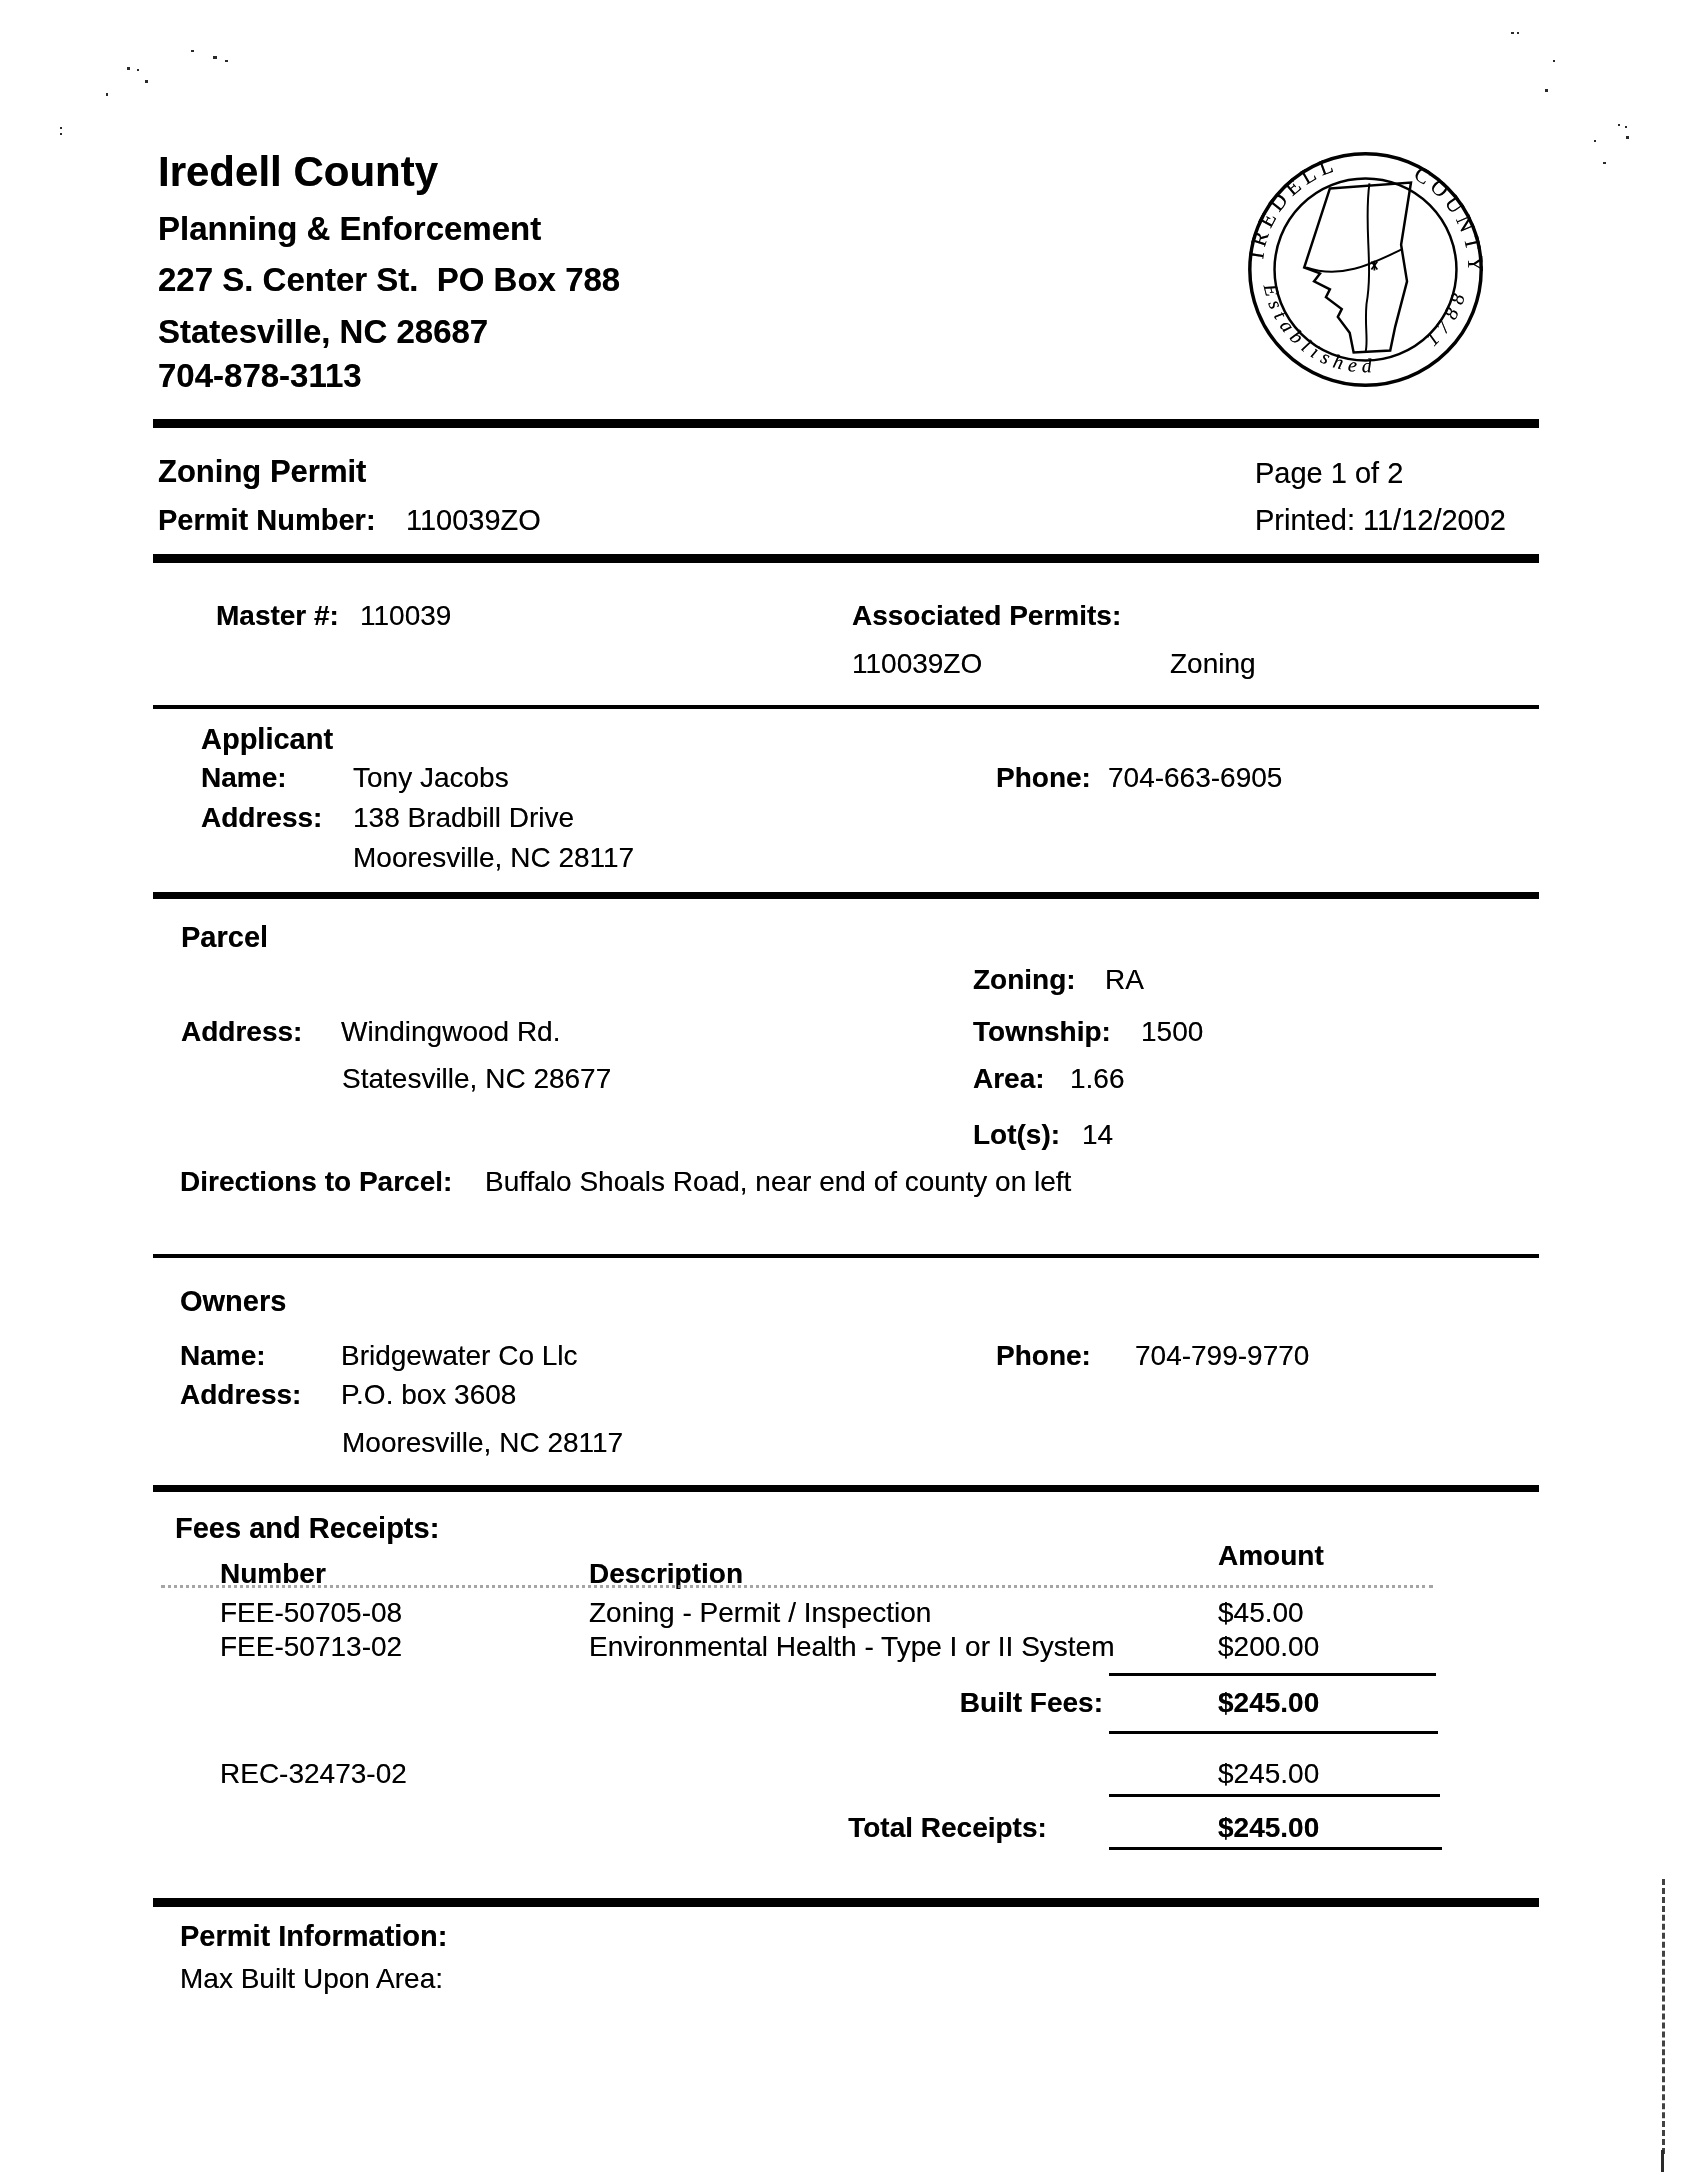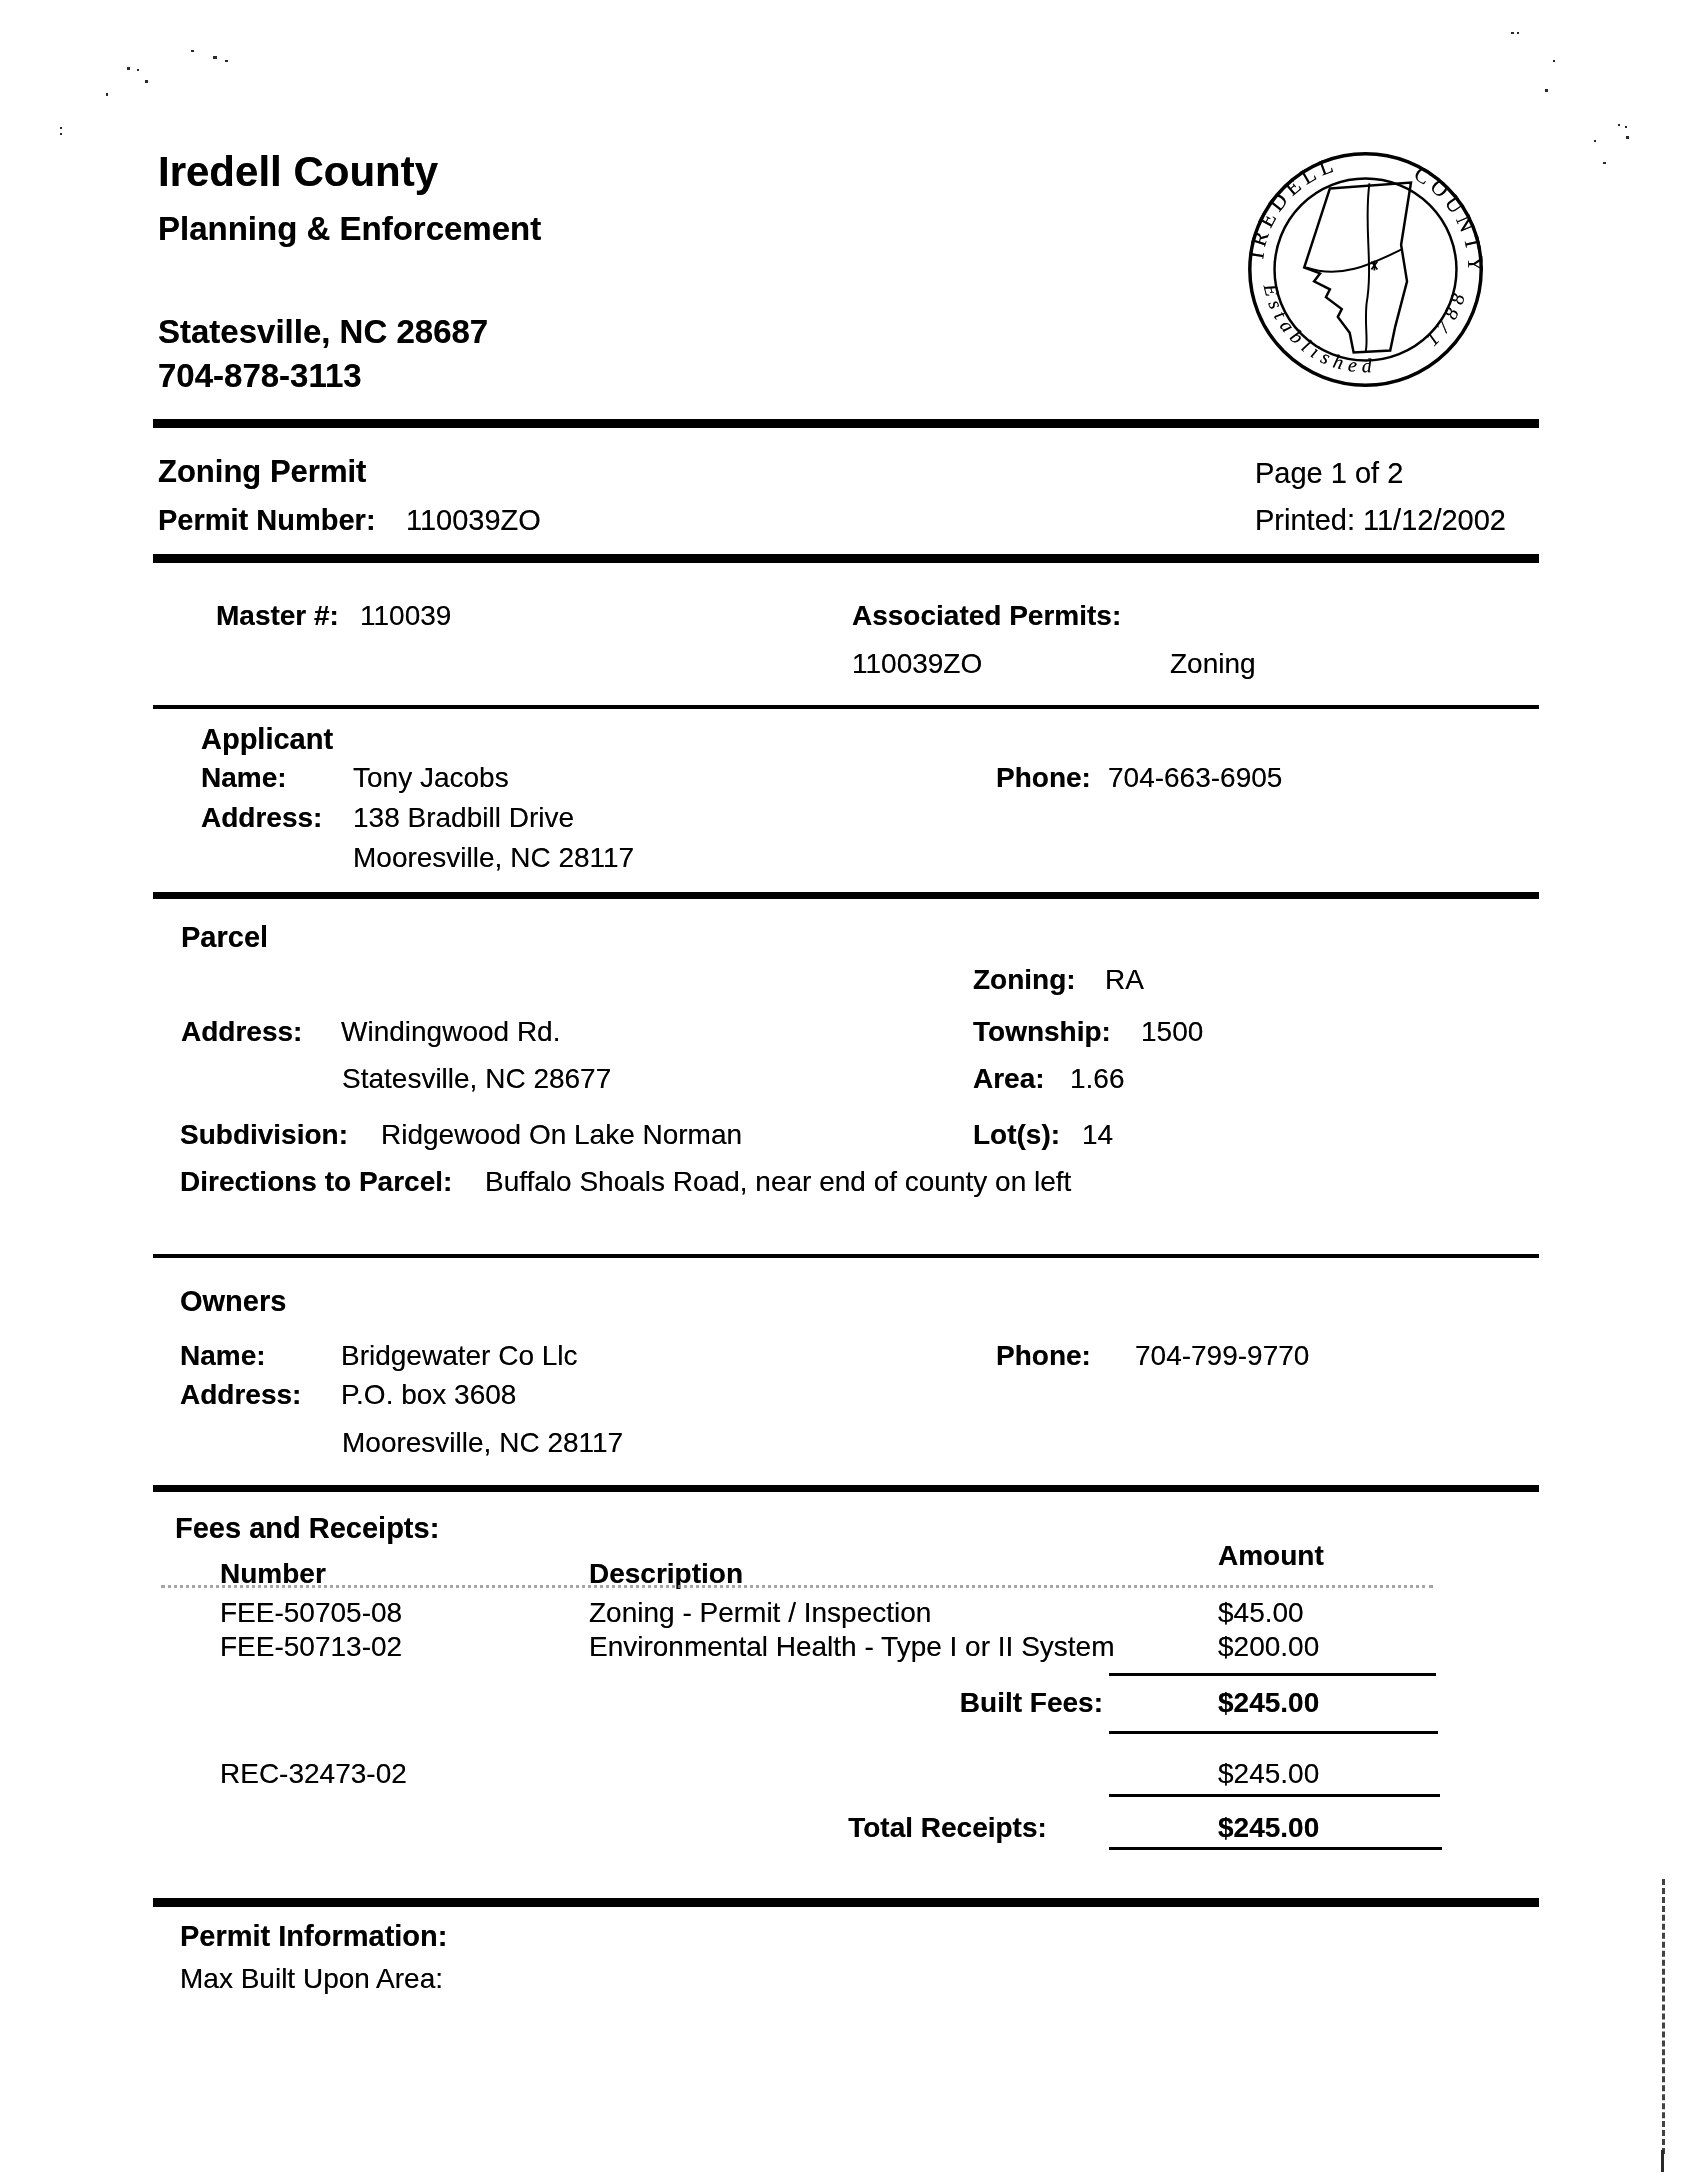--- a/index.html
+++ b/index.html
@@ -48,20 +48,21 @@
   <div class="speck" style="left:1625px;top:126px;width:2px;height:2px"></div>
   <div class="speck" style="left:1626px;top:136px;width:3px;height:3px"></div>
   <div class="speck" style="left:1594px;top:140px;width:2px;height:2px"></div>
   <div class="speck" style="left:1603px;top:162px;width:3px;height:2px"></div>
 
   <div class="edge-dash" style="left:1662px;top:1879px;height:275px"></div>
   <div class="speck" style="left:1661px;top:2150px;width:3px;height:22px"></div>
 
   <div class="abs fs42 b" style="left:158px;top:149px">Iredell County</div>
   <div class="abs fs33 b" style="left:158px;top:211px">Planning &amp; Enforcement</div>
+  <div class="abs fs33 b pre" style="left:158px;top:262px">227 S. Center St.  PO Box 788</div>
   <div class="abs fs33 b" style="left:158px;top:314px">Statesville, NC 28687</div>
   <div class="abs fs33 b" style="left:158px;top:358px">704-878-3113</div>
 
   <svg class="abs" style="left:1233px;top:137px" width="265" height="265" viewBox="-134 -134 268 268">
     <defs>
       <path id="arcTop" d="M -104,0 A 104,104 0 0 1 104,0"></path>
       <path id="arcBottom" d="M -104,0 A 104,104 0 0 0 104,0"></path>
     </defs>
     <circle cx="0" cy="0" r="117" fill="none" stroke="#000" stroke-width="3.5"></circle>
     <circle cx="0" cy="0" r="92" fill="none" stroke="#000" stroke-width="2.5"></circle>
@@ -130,23 +131,20 @@
   <div class="abs fs28" style="left:181px;top:1016px">
     <span class="lab" style="width:160px">Address:</span><span>Windingwood Rd.</span>
   </div>
   <div class="abs fs28" style="left:973px;top:1016px">
     <span class="lab" style="width:168px">Township:</span><span>1500</span>
   </div>
   <div class="abs fs28" style="left:342px;top:1063px">Statesville, NC 28677</div>
   <div class="abs fs28" style="left:973px;top:1063px">
     <span class="lab" style="width:97px">Area:</span><span>1.66</span>
   </div>
-  <div class="abs fs28" style="left:180px;top:1119px">
-    <span class="lab" style="width:201px">Subdivision:</span><span>Ridgewood On Lake Norman</span>
-  </div>
   <div class="abs fs28" style="left:973px;top:1119px">
     <span class="lab" style="width:109px">Lot(s):</span><span>14</span>
   </div>
   <div class="abs fs28" style="left:180px;top:1166px">
     <span class="lab" style="width:305px">Directions to Parcel:</span><span>Buffalo Shoals Road, near end of county on left</span>
   </div>
 
   <div class="abs fs29 b" style="left:180px;top:1285px">Owners</div>
   <div class="abs fs28" style="left:180px;top:1340px">
     <span class="lab" style="width:161px">Name:</span><span>Bridgewater Co Llc</span>

